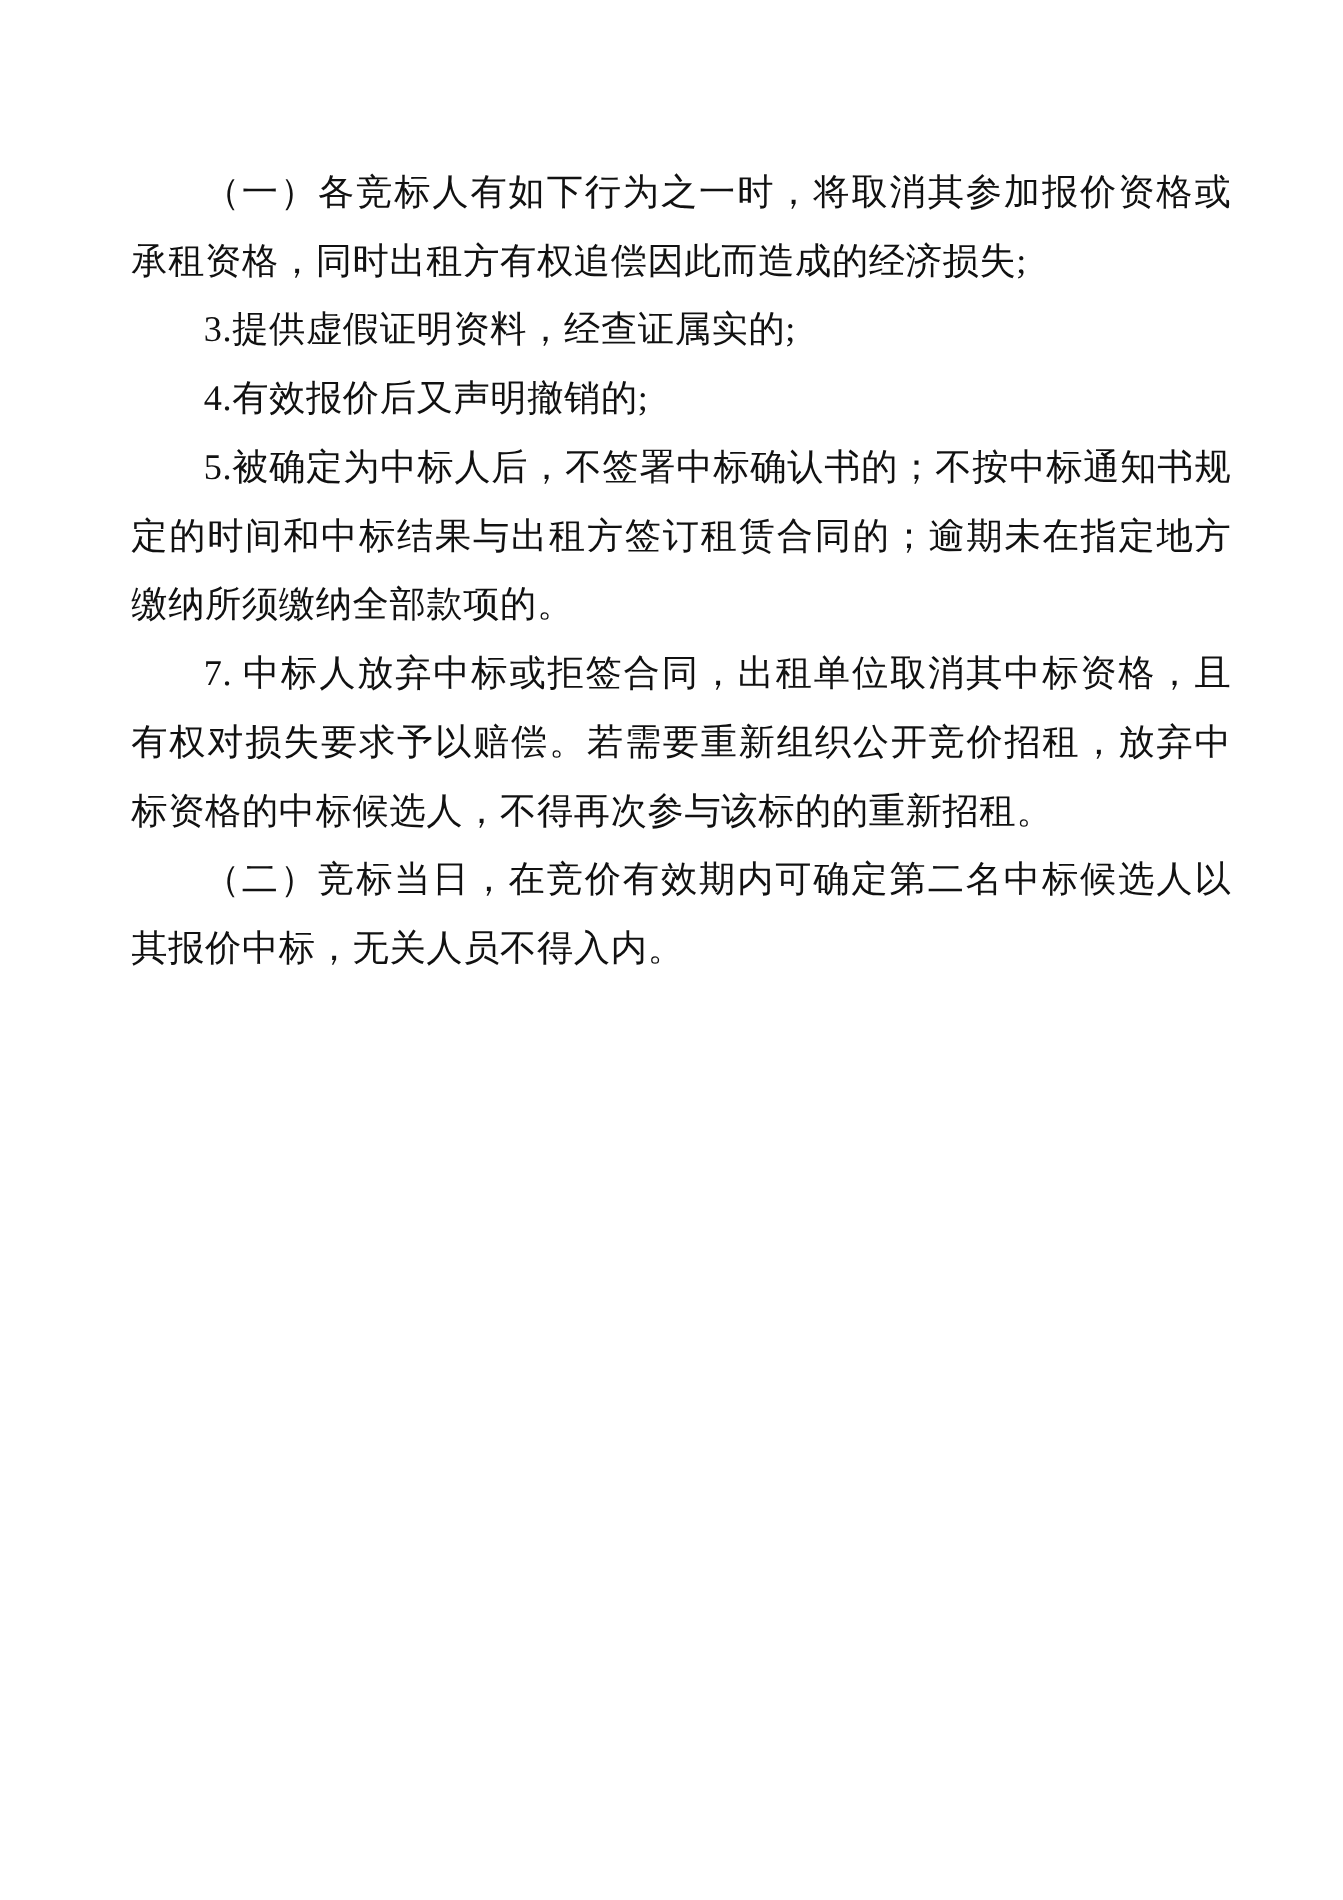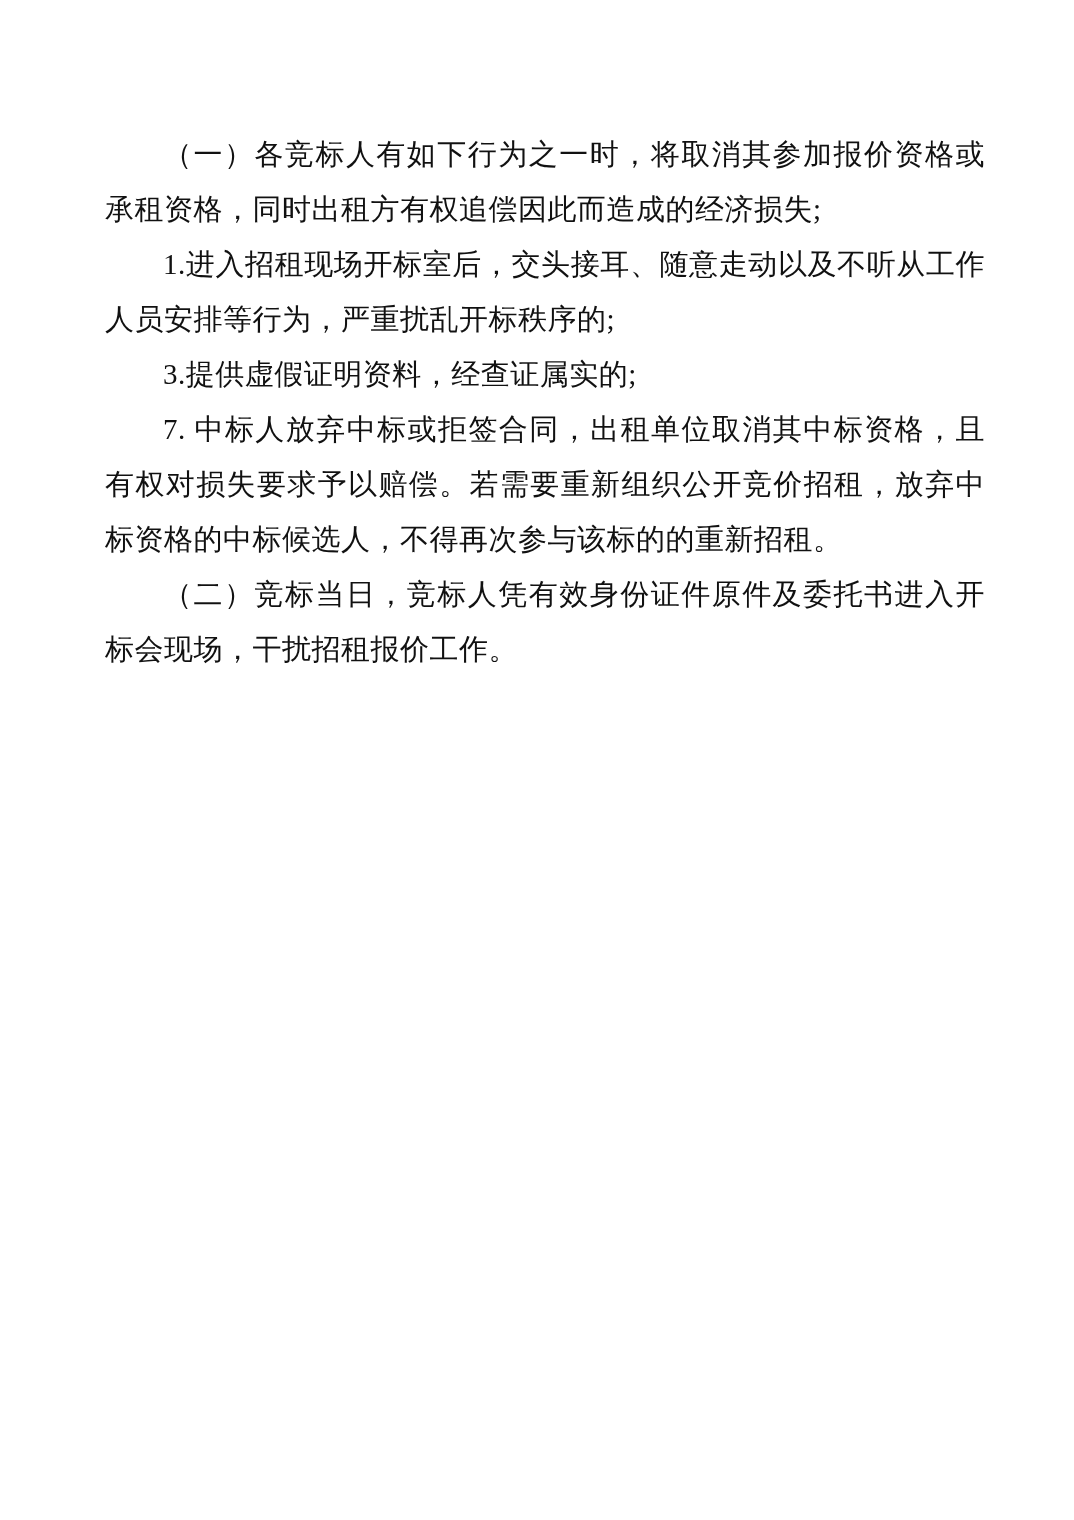--- a/index.html
+++ b/index.html
@@ -41,19 +41,20 @@
     color: #222222;
     font-family: "Liberation Serif", "DejaVu Serif", serif;
   }
 </style>
 </head>
 <body>
 
 <div class="page">
   <div class="content">
     <p>（一）各竞标人有如下行为之一时，将取消其参加报价资格或承租资格，同时出租方有权追偿因此而造成的经济损失;</p>
-    <p>1.进入招租现场开标室后，交头接耳、随意走动以及不听从工作人员安排等行为，严重扰乱开标秩序的;</p>
     <p>3.提供虚假证明资料，经查证属实的;</p>
+    <p>4.有效报价后又声明撤销的;</p>
+    <p>5.被确定为中标人后，不签署中标确认书的；不按中标通知书规定的时间和中标结果与出租方签订租赁合同的；逾期未在指定地方缴纳所须缴纳全部款项的。</p>
     <p>7. 中标人放弃中标或拒签合同，出租单位取消其中标资格，且有权对损失要求予以赔偿。若需要重新组织公开竞价招租，放弃中标资格的中标候选人，不得再次参与该标的的重新招租。</p>
-    <p>（二）竞标当日，竞标人凭有效身份证件原件及委托书进入开标会现场，干扰招租报价工作。</p>
+    <p>（二）竞标当日，在竞价有效期内可确定第二名中标候选人以其报价中标，无关人员不得入内。</p>
   </div>
   <div class="page-number">7</div>
 </div>
 
 </body></html>

